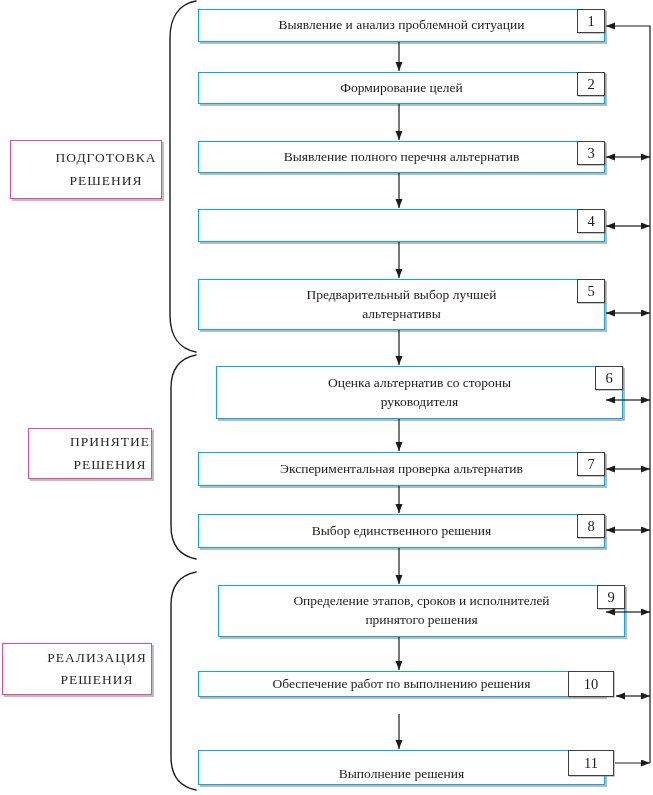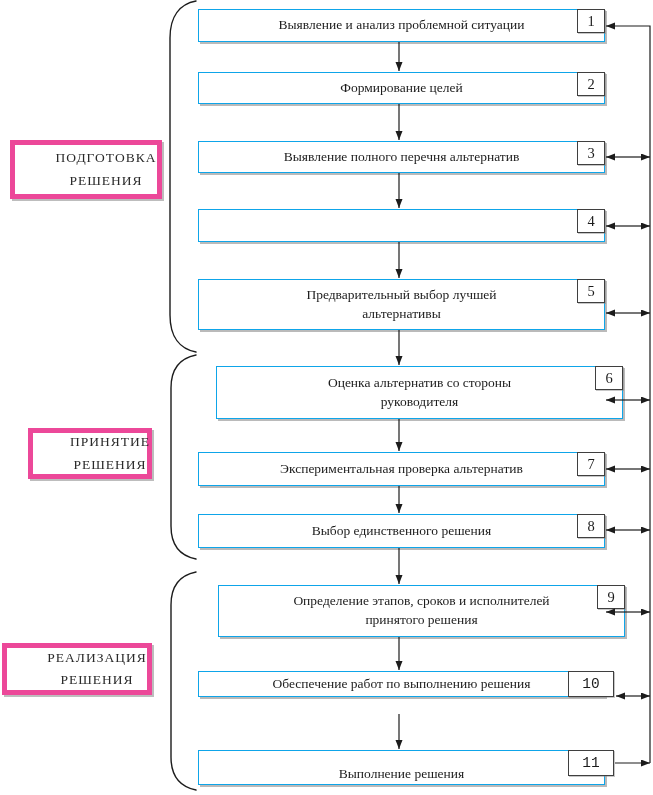--- a/index.html
+++ b/index.html
@@ -16,23 +16,23 @@
   .step-label{
     white-space:pre-line;text-align:center;font-size:13.5px;line-height:1.4;
     color:#1c1c1c;padding:0 4px;
   }
   .step-num{
     position:absolute;top:-1px;right:-1px;width:28px;height:24px;box-sizing:border-box;
     border:1px solid #3f3f3f;background:#ffffff;
     display:flex;align-items:center;justify-content:center;
     font-size:14.5px;color:#1c1c1c;box-shadow:1px 1px 0 rgba(130,130,130,.45);
   }
-  .step.wide-num .step-num{width:46px;height:26px;right:-10px;font-family:Liberation Mono, monospace;}
+  .step.wide-num .step-num{width:46px;height:26px;right:-10px;}
   .stage{
-    position:absolute;box-sizing:border-box;border:5px solid #ec4899;background:#ffffff;
+    position:absolute;box-sizing:border-box;border:1px solid #ec4899;background:#ffffff;
     display:flex;align-items:center;justify-content:center;
     box-shadow:2px 2px 0 #bdbdbd;
     padding-left:40px;
   }
   .stage-label{
     white-space:pre-line;text-align:center;font-size:13.5px;line-height:1.65;
     letter-spacing:1px;color:#2a2a2a;
   }
   svg.overlay{position:absolute;left:0;top:0;pointer-events:none;}
 </style>

